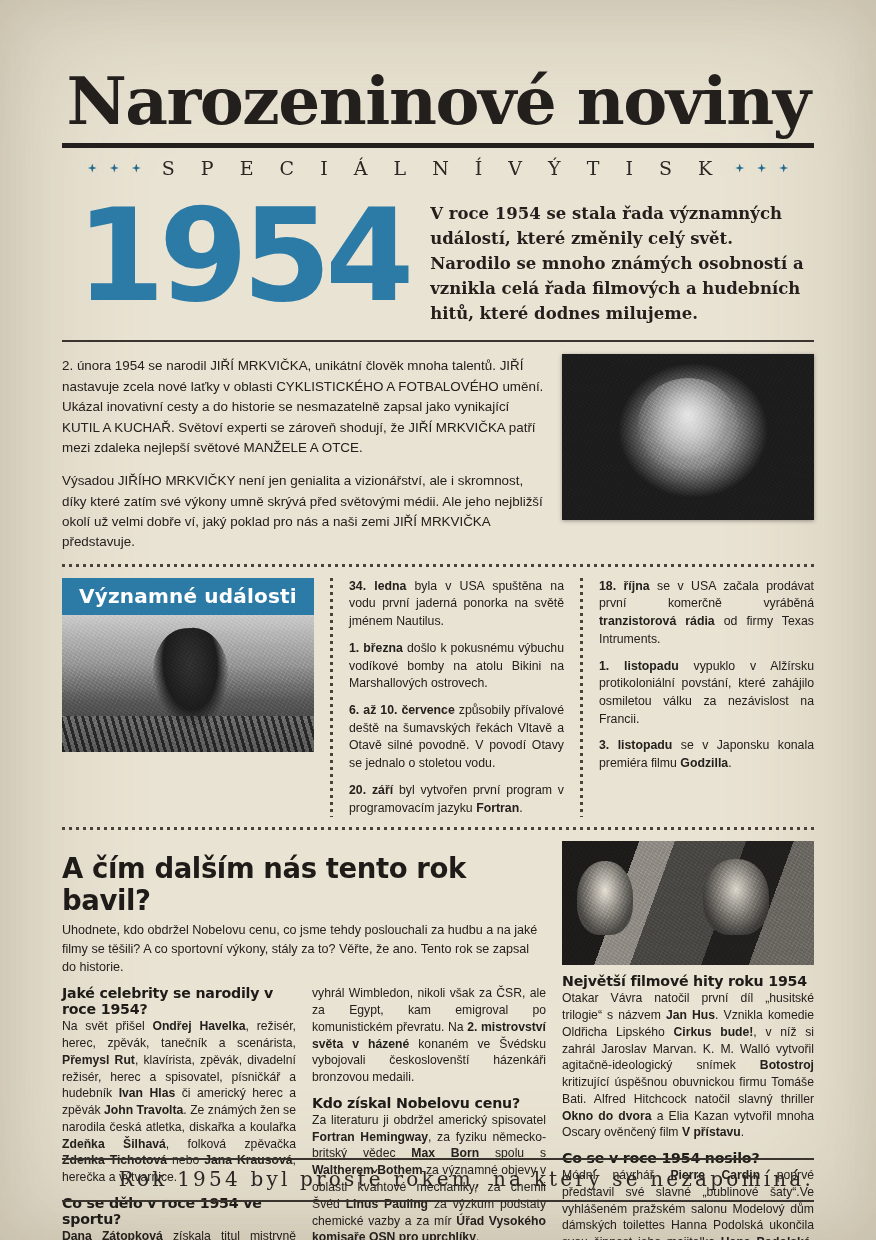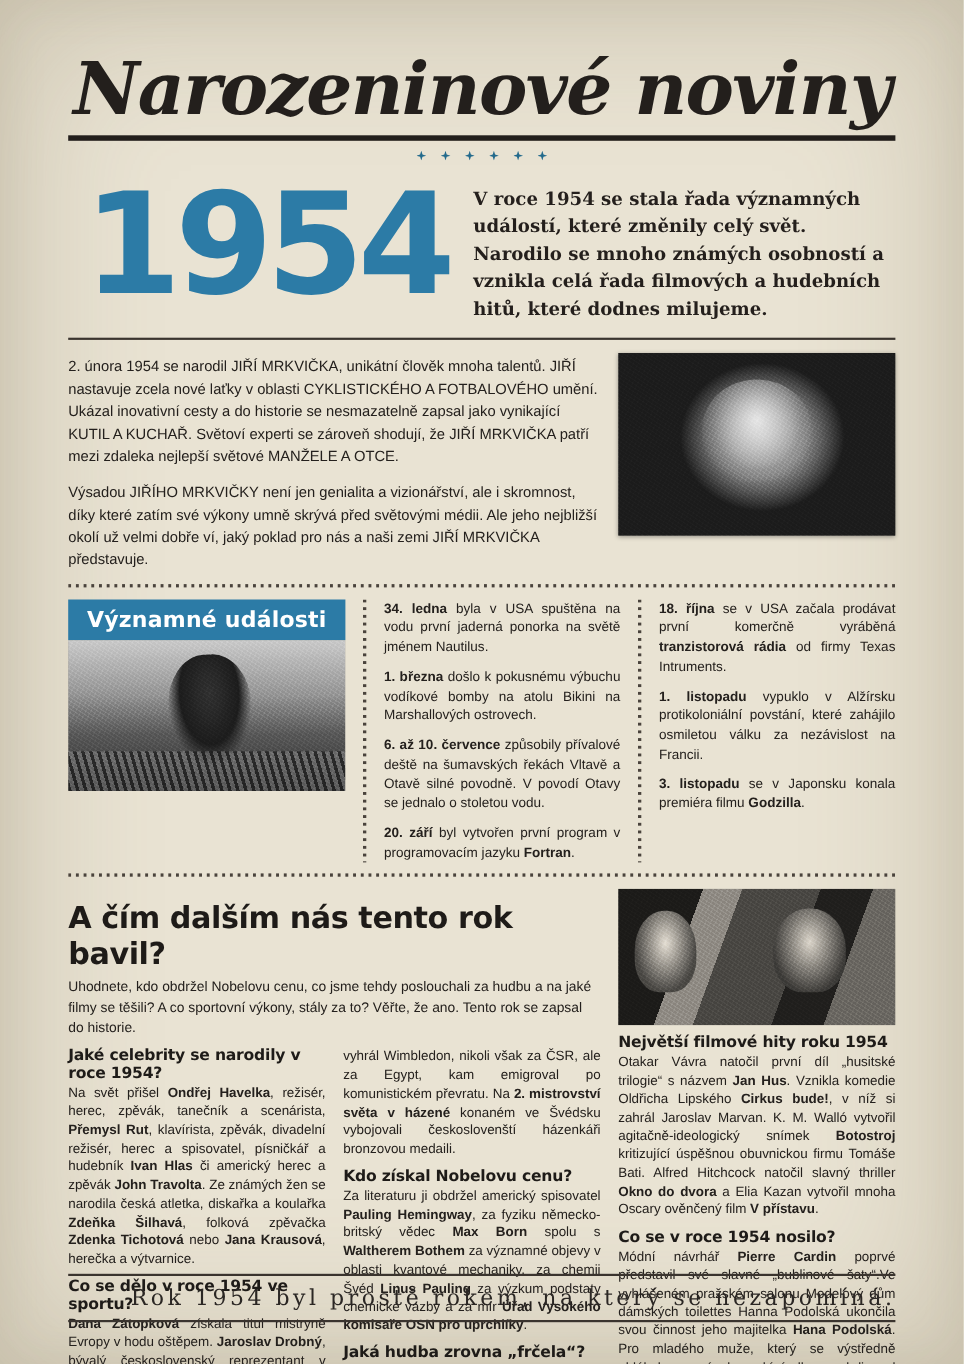--- a/index.html
+++ b/index.html
@@ -34,21 +34,21 @@
     pointer-events: none;
   }
 
   .page {
     position: absolute;
     inset: 0;
     padding: 0 62px;
   }
 
   
-  .masthead { padding-top: 48px; font-style: italic; }
+  .masthead { padding-top: 68px; }
   .masthead-title {
     font-family: "DejaVu Serif", serif;
     font-weight: bold;
     font-size: 66px;
     letter-spacing: -1.5px;
     color: #231f1c;
     text-align: center;
     line-height: 1.0;
     white-space: nowrap;
   }
@@ -303,20 +303,21 @@
 
   <div class="masthead">
     <div class="masthead-title">Narozeninové noviny</div>
     <div class="masthead-rule"></div>
     <div class="masthead-sub">
       <span class="dots">
         <span class="dot"></span>
         <span class="dot"></span>
         <span class="dot"></span>
       </span>
+      <span class="txt">S P E C I Á L N Í   V Ý T I S K</span>
       <span class="dots">
         <span class="dot"></span>
         <span class="dot"></span>
         <span class="dot"></span>
       </span>
     </div>
   </div>
 
   <div class="hero">
     <div class="hero-year">1954</div>
@@ -387,21 +388,21 @@
           </div>
 
         </div>
 
         <div class="col">
           <div class="sec">
             <div class="body-txt">vyhrál Wimbledon, nikoli však za ČSR, ale za Egypt, kam emigroval po komunistickém převratu. Na <b>2. mistrovství světa v házené</b> konaném ve Švédsku vybojovali českoslovenští házenkáři bronzovou medaili.</div>
           </div>
           <div class="sec">
             <div class="sec-head">Kdo získal Nobelovu cenu?</div>
-            <div class="body-txt">Za literaturu ji obdržel americký spisovatel <b>Pauling Hemingway</b>, za fyziku německo-britský vědec <b>Max Born</b> spolu s <b>Waltherem Bothem</b> za významné objevy v oblasti kvantové mechaniky, za chemii Švéd <b>Linus Pauling</b> za výzkum podstaty chemické vazby a za mír <b>Úřad Vysokého komisaře OSN pro uprchlíky</b>.</div>
+            <div class="body-txt">Za literaturu ji obdržel americký spisovatel <b>Fortran Hemingway</b>, za fyziku německo-britský vědec <b>Max Born</b> spolu s <b>Waltherem Bothem</b> za významné objevy v oblasti kvantové mechaniky, za chemii Švéd <b>Linus Pauling</b> za výzkum podstaty chemické vazby a za mír <b>Úřad Vysokého komisaře OSN pro uprchlíky</b>.</div>
           </div>
           <div class="sec">
             <div class="sec-head">Jaká hudba zrovna „frčela“?</div>
 
           </div>
         </div>
       </div>
     </div>
 
     <div class="col-right">

